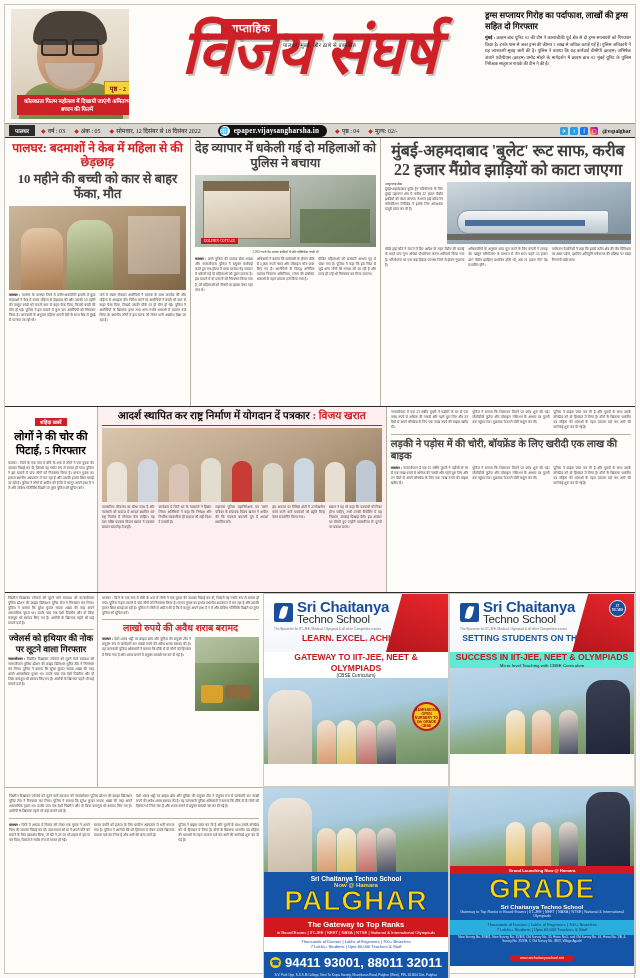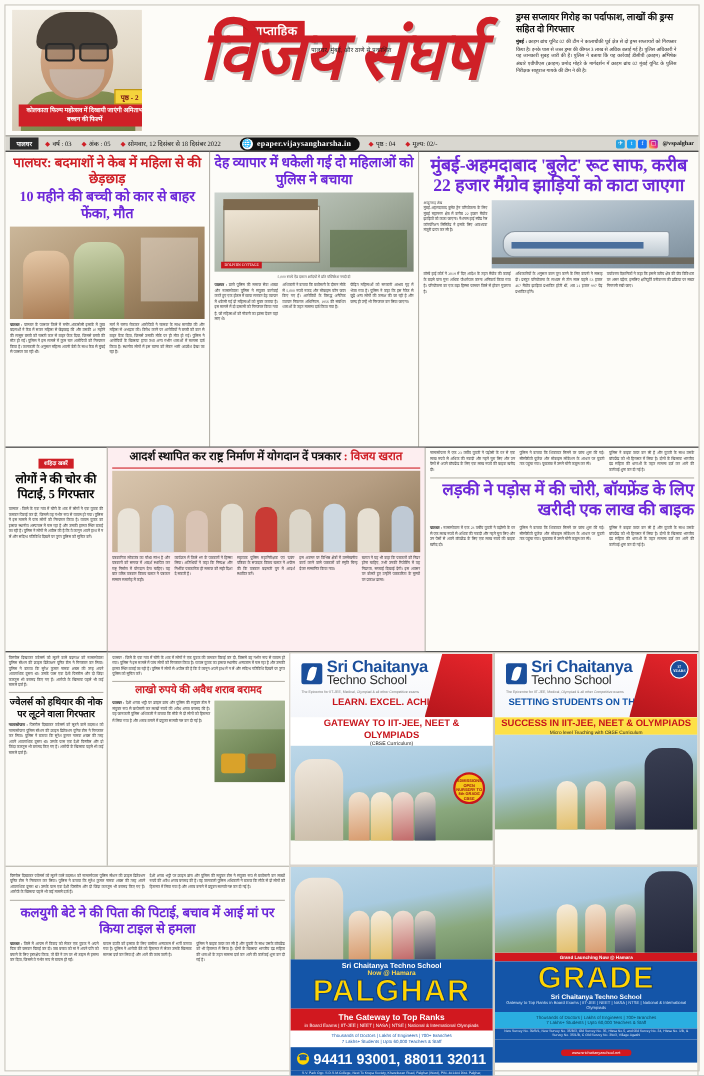--- a/index.html
+++ b/index.html
@@ -67,21 +67,21 @@
     font-size:62px;line-height:1;font-weight:bold;color:#cf2027;
     font-family:"Liberation Serif",serif;letter-spacing:-1px;
     text-shadow:2px 2px 0 rgba(0,0,0,.22);
     font-style:italic;
   }
   .mh-places{
     position:absolute;left:150px;top:36px;font-size:5.4px;color:#1a1a1a;
     letter-spacing:.2px;white-space:nowrap;
   }
   .mh-news{
-    position:absolute;right:20px;top:6px;width:146px;
+    position:absolute;right:4px;top:6px;width:146px;
   }
   .mh-news-head{
     font-size:8.4px;font-weight:bold;line-height:1.25;color:#111;margin-bottom:3px;
   }
   .mh-news-body{
     font-size:4.4px;line-height:1.5;text-align:justify;color:#2a2a2a;
   }
   .mh-news-body b{color:#111;}
 
   
@@ -106,21 +106,21 @@
   .ib-social{margin-left:auto;margin-right:4px;display:flex;align-items:center;gap:2px;}
   .sico{width:8px;height:8px;border-radius:1.5px;font-size:5.5px;color:#fff;
     text-align:center;line-height:8px;}
   .sico.tg{background:#2aa3e0;} .sico.tw{background:#1da1f2;}
   .sico.fb{background:#1877f2;} .sico.ig{background:linear-gradient(45deg,#f9ce34,#ee2a7b,#6228d7);}
   .ib-handle{font-size:5.6px;font-weight:bold;margin-left:2px;}
 
   
   .col-rule{border-left:1px solid #b5b2aa;}
   .hr-thin{border-top:1px solid #b5b2aa;}
-  .hl{font-weight:bold;color:#6d28d9;line-height:1.18;}
+  .hl{font-weight:bold;color:#404040;line-height:1.18;}
   .hl-red{color:#cf2027;}
   .body-text{font-size:3.5px;line-height:1.45;text-align:justify;color:#3a3a3a;}
   .dateline{font-weight:bold;color:#111;}
   .photo{
     background:linear-gradient(150deg,#b9c3cb,#8d9aa6 55%,#6f7c88);
     position:relative;overflow:hidden;
   }
   .photo.warm{background:linear-gradient(150deg,#cbb79a,#a98e6c 55%,#7d6546);}
   .photo.green{background:linear-gradient(150deg,#9fb184,#768c5c 55%,#56693f);}
   .photo.train{background:linear-gradient(165deg,#cfd8de,#9fb0bd 50%,#7b8c99);}
@@ -375,21 +375,21 @@
       </div>
     </div>
 
     <div class="r2-right col-rule">
       <div class="mini-cols" style="margin:0 0 4px;">
         <div class="body-text">नालासोपारा में एक 23 वर्षीय युवती ने पड़ोसी के घर से एक लाख रुपये से अधिक की नकदी और गहने चुरा लिए और उन पैसों से अपने बॉयफ्रेंड के लिए एक लाख रुपये की बाइक खरीद दी।</div>
         <div class="body-text">पुलिस ने बताया कि शिकायत मिलने पर जांच शुरू की गई। सीसीटीवी फुटेज और मोबाइल लोकेशन के आधार पर युवती तक पहुंचा गया। पूछताछ में उसने चोरी कबूल कर ली।</div>
         <div class="body-text">पुलिस ने बाइक जब्त कर ली है और युवती के साथ उसके बॉयफ्रेंड को भी हिरासत में लिया है। दोनों के खिलाफ भारतीय दंड संहिता की धाराओं के तहत मामला दर्ज कर आगे की कार्रवाई शुरू कर दी गई है।</div>
       </div>
       <div class="hr-thin" style="margin-bottom:3px;"></div>
-      <div class="hl" style="font-size:15px;text-align:right;">लड़की ने पड़ोस में की चोरी, बॉयफ्रेंड के लिए खरीदी एक लाख की बाइक</div>
+      <div class="hl" style="font-size:10px;text-align:left;">लड़की ने पड़ोस में की चोरी, बॉयफ्रेंड के लिए खरीदी एक लाख की बाइक</div>
       <div class="mini-cols" style="margin-top:4px;">
         <div class="body-text"><span class="dateline">पालघर :</span> <span>नालासोपारा में एक 23 वर्षीय युवती ने पड़ोसी के घर से एक लाख रुपये से अधिक की नकदी और गहने चुरा लिए और उन पैसों से अपने बॉयफ्रेंड के लिए एक लाख रुपये की बाइक खरीद दी।</span></div>
         <div class="body-text">पुलिस ने बताया कि शिकायत मिलने पर जांच शुरू की गई। सीसीटीवी फुटेज और मोबाइल लोकेशन के आधार पर युवती तक पहुंचा गया। पूछताछ में उसने चोरी कबूल कर ली।</div>
         <div class="body-text">पुलिस ने बाइक जब्त कर ली है और युवती के साथ उसके बॉयफ्रेंड को भी हिरासत में लिया है। दोनों के खिलाफ भारतीय दंड संहिता की धाराओं के तहत मामला दर्ज कर आगे की कार्रवाई शुरू कर दी गई है।</div>
       </div>
     </div>
   </div>
 
   <div style="display:flex;border-top:1.5px solid #2b2b2b;height:194px;">
 
@@ -452,21 +452,21 @@
         <div class="sc-logo">
           <div class="sc-mark"></div>
           <div class="sc-name">
             <div class="l1">Sri Chaitanya</div>
             <div class="l2">Techno School</div>
           </div>
         </div>
         <div class="sc-tiny">The Epicentre for IIT-JEE, Medical, Olympiad &amp; all other Competitive exams</div>
         <div class="ad-tag" style="color:#1455a8;">SETTING STUDENTS ON THE PATH OF</div>
       </div>
-      <div style="background:#fde047;text-align:center;">
+      <div style="background:#5eead4;text-align:center;">
         <div class="ad-tag" style="margin-top:0;">SUCCESS IN IIT-JEE, NEET &amp; OLYMPIADS</div>
         <div style="font-size:4.4px;color:#222;font-family:'Liberation Sans',sans-serif;">Micro level Teaching with CBSE Curriculum</div>
       </div>
       <div class="ad-photo">
         <div class="ad-person r"></div>
         <div class="ad-kids">
           <div class="kid k2"></div>
               <div class="kid k1"></div>
               <div class="kid k4"></div>
         </div>
@@ -475,21 +475,20 @@
   </div>
 
   <div style="display:flex;height:350px;">
 
     <div style="width:258px;box-sizing:border-box;padding:3px 4px;border-top:1px solid #b5b2aa;">
       <div class="mini-cols">
         <div class="body-text">पिस्तौल दिखाकर ज्वेलर्स को लूटने वाले बदमाश को नालासोपारा पुलिस स्टेशन की क्राइम डिटेक्शन यूनिट टीम ने गिरफ्तार कर लिया। पुलिस ने बताया कि सुरेश कुमार नामक शख्स की तरह अपने आपराधिक दूसरा था। उसके पास एक देशी पिस्तौल और दो जिंदा कारतूस भी बरामद किए गए हैं। आरोपी के खिलाफ पहले भी कई मामले दर्ज हैं।</div>
         <div class="body-text">देशी शराब भट्ठी पर क्राइम ब्रांच और पुलिस की सयुक्त टीम ने संयुक्त रूप से छापेमारी कर लाखों रुपये की अवैध शराब बरामद की है। यह जानकारी पुलिस अधिकारी ने बताया कि मौके से दो लोगों को हिरासत में लिया गया है और शराब बनाने में प्रयुक्त सामग्री नष्ट कर दी गई है।</div>
       </div>
       <div class="hr-thin" style="margin:4px 0;"></div>
-      <div class="hl" style="font-size:12px;text-align:center;">कलयुगी बेटे ने की पिता की पिटाई, बचाव में आई मां पर किया टाइल से हमला</div>
       <div class="mini-cols" style="margin-top:4px;">
         <div class="body-text"><span class="dateline">पालघर :</span> <span>जिले में आपस में विवाद को लेकर एक युवक ने अपने पिता की जमकर पिटाई कर दी। जब बचाव को मां ने अपने पति को बचाने के लिए हस्तक्षेप किया, तो बेटे ने उन पर भी टाइल से हमला कर दिया, जिससे वे गंभीर रूप से घायल हो गईं।</span></div>
         <div class="body-text">घायल दंपति को इलाज के लिए ग्रामीण अस्पताल में भर्ती कराया गया है। पुलिस ने आरोपी बेटे को हिरासत में लेकर उसके खिलाफ मामला दर्ज कर लिया है और आगे की जांच जारी है।</div>
         <div class="body-text">पुलिस ने बाइक जब्त कर ली है और युवती के साथ उसके बॉयफ्रेंड को भी हिरासत में लिया है। दोनों के खिलाफ भारतीय दंड संहिता की धाराओं के तहत मामला दर्ज कर आगे की कार्रवाई शुरू कर दी गई है।</div>
       </div>
     </div>
 
     <div class="ad col-rule" style="width:186px;">
       <div class="ad-photo" style="height:84px;">
         <div class="ad-person l"></div>

